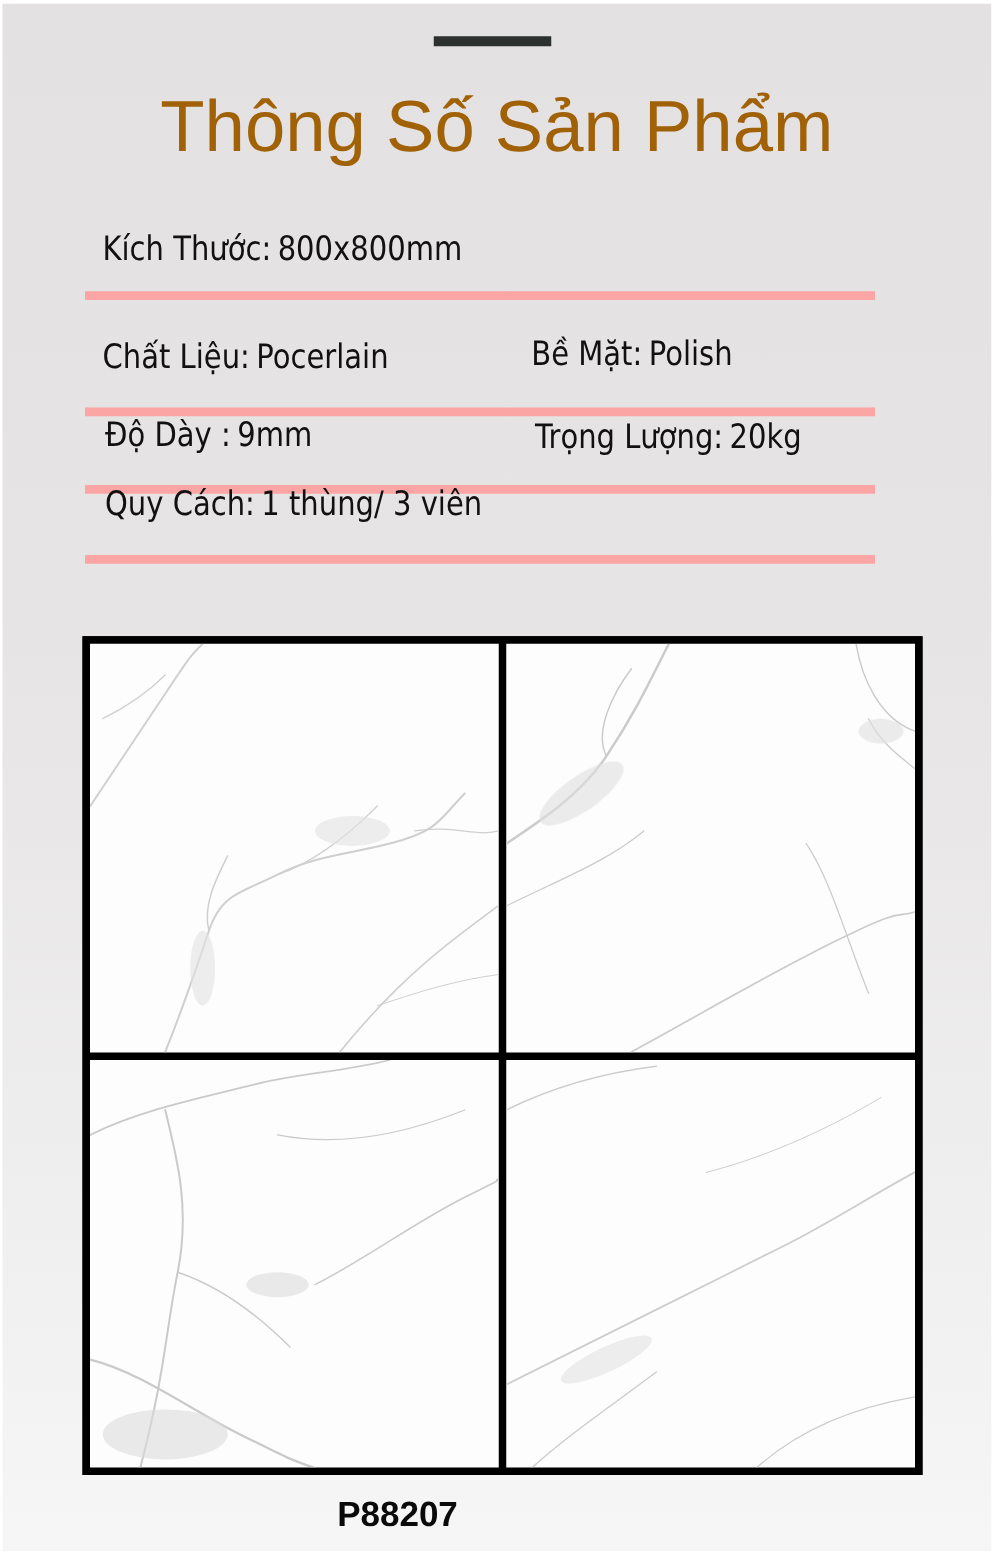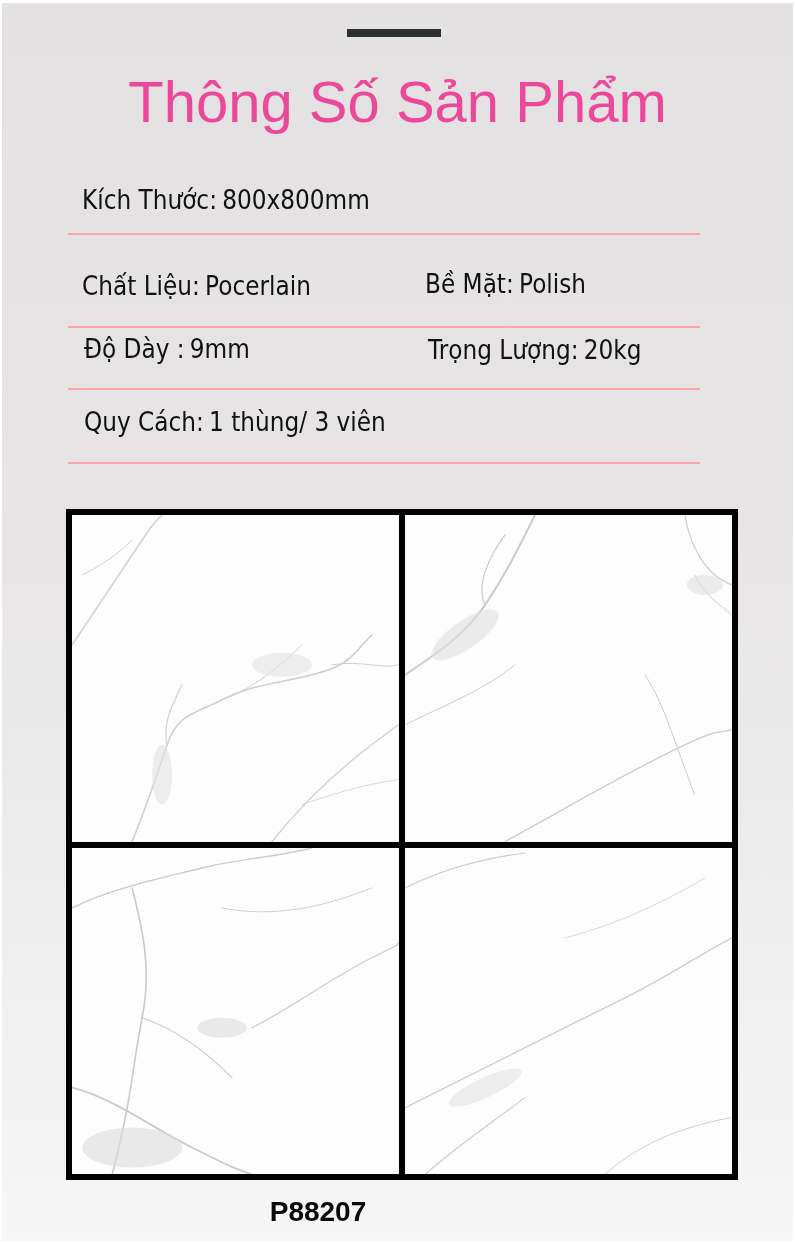--- a/index.html
+++ b/index.html
@@ -11,25 +11,25 @@
     .page {
       position: absolute; left: 2px; top: 3px; width: 791px; height: 1238px;
       background: linear-gradient(to bottom, #e3e1e2 0%, #e6e4e5 40%, #efeeee 75%, #f7f6f6 100%);
     }
     .accent-bar {
       position: absolute; left: 347px; top: 29px; width: 94px; height: 8px;
       background: #2c302f;
     }
     .title {
       position: absolute; left: 0; top: 68px; width: 795px; text-align: center;
-      font-size: 58px; color: #ec4899; letter-spacing: 0px; font-weight: 400;
+      font-size: 58px; color: #a16207; letter-spacing: 0px; font-weight: 400;
     }
     .spec-row {
       position: absolute; left: 68px; width: 632px;
-      border-bottom: 2px solid #fca5a5;
+      border-bottom: 7px solid #fca5a5;
     }
     .spec-cell {
       position: absolute; font-size: 27px; color: #111;
       white-space: nowrap;
       font-family: "DejaVu Sans", sans-serif;
       transform-origin: left center;
       transform: scaleX(0.86);
     }
     .spec-cell .lbl { margin-right: 6px; }
     .tile-grid {
@@ -75,21 +75,21 @@
     </div>
   </div>
   <div class="spec-row" style="top:317px;height:71px;text-align:right;">
     <div class="spec-cell" style="left:16px;top:16px;">
       <span class="lbl">Độ Dày :</span><span>9mm</span>
     </div>
     <div class="spec-cell" style="left:360px;top:17px;">
       <span class="lbl">Trọng Lượng:</span><span>20kg</span>
     </div>
   </div>
-  <div class="spec-row" style="top:389px;height:73px;">
+  <div class="spec-row" style="top:371px;height:73px;">
     <div class="spec-cell" style="left:16px;top:17px;">
       <span class="lbl">Quy Cách:</span><span>1 thùng/ 3 viên</span>
     </div>
   </div>
 </div>
 
 <div class="tile-grid">
   <div class="tile">
     <svg viewBox="0 0 327 327">
       <g fill="none" stroke="#cfcfcf" stroke-linecap="round">

